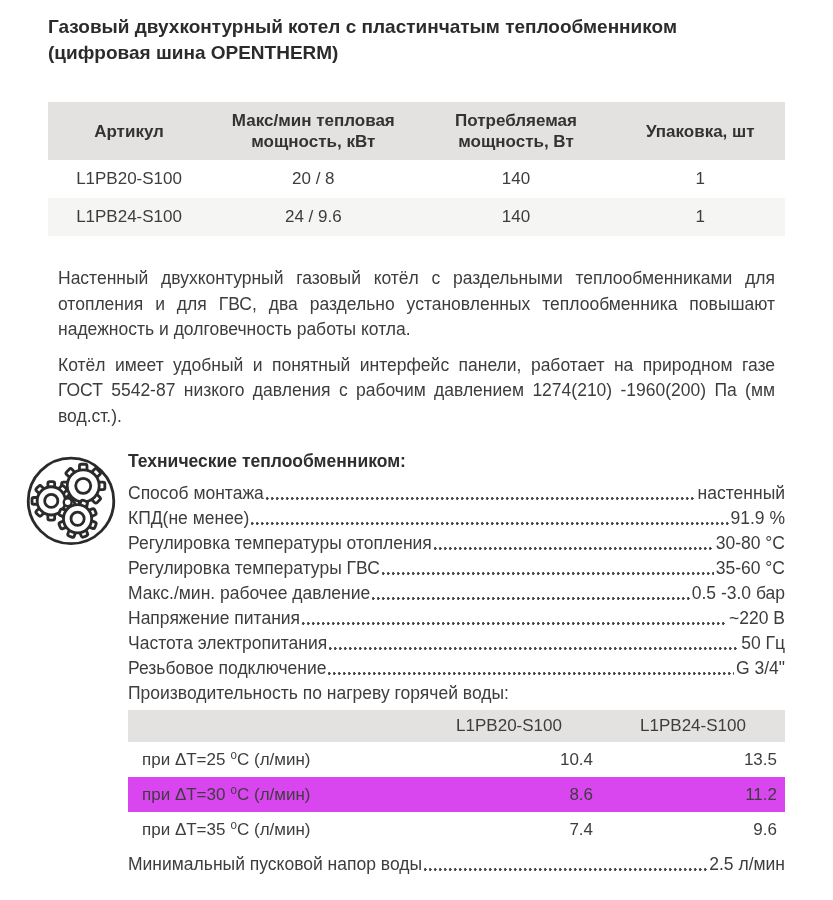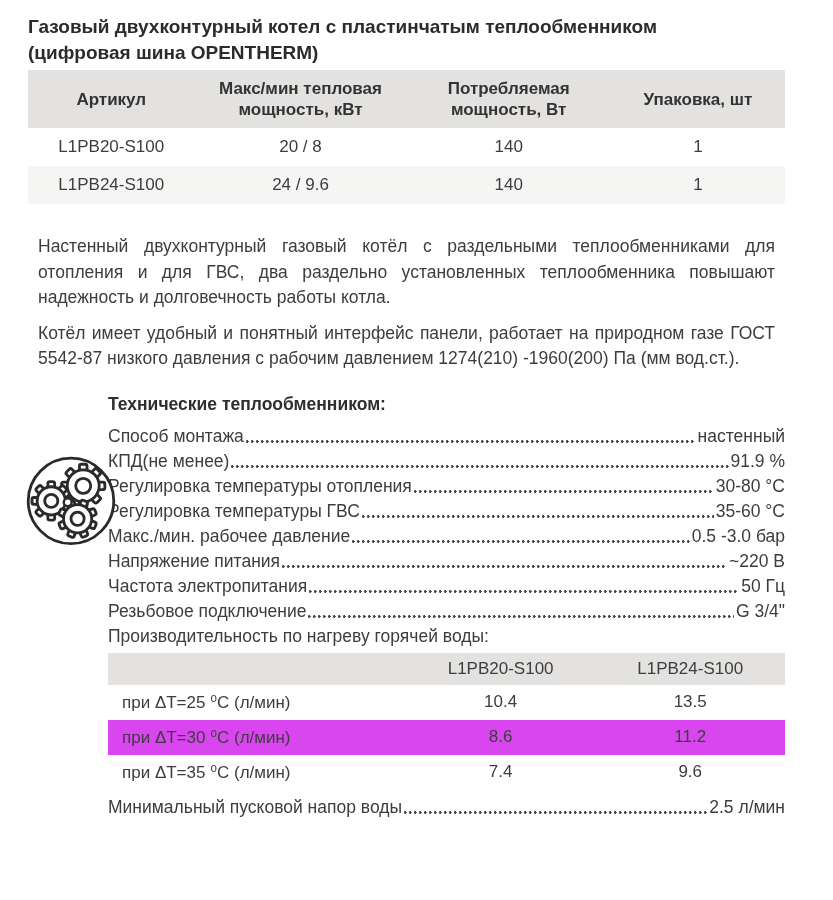--- a/index.html
+++ b/index.html
@@ -5,28 +5,28 @@
   * { box-sizing: border-box; }
   html, body { margin: 0; padding: 0; }
   body {
     width: 833px; height: 900px;
     background: #ffffff;
     font-family: "Liberation Sans", "DejaVu Sans", sans-serif;
     color: #3d3d3d;
     position: relative;
     overflow: hidden;
   }
-  .page { padding: 14px 48px 0 28px; }
+  .page { padding: 14px 48px 0 48px; }
 
   h1 { margin: 0; font-size: 19px; line-height: 26px; font-weight: 700; color: #2b2b2b; }
   h1 .tl { display: block; }
 
   table { border-collapse: collapse; }
 
-  .t1 { width: 100%; margin-top: 4px; font-size: 17px; }
+  .t1 { width: 100%; margin-top: 36px; font-size: 17px; }
   .t1 th {
     background: #e3e2e0; font-weight: 700; color: #333333;
     text-align: center; vertical-align: middle;
     padding: 8px 12px; line-height: 21px;
   }
   .t1 td { text-align: center; padding: 9px 12px; color: #3d3d3d; }
   .t1 tbody tr:nth-child(2) { background: #f5f5f4; }
   .t1 th:nth-child(1) { width: 22%; }
   .t1 th:nth-child(2) { width: 28%; }
   .t1 th:nth-child(3) { width: 27%; }
@@ -47,21 +47,21 @@
     background-repeat: repeat-x;
     background-position: 0 calc(100% - 6px);
   }
   .subhead { font-size: 17.5px; line-height: 25px; }
 
   .t2 { width: 100%; margin-top: 4px; font-size: 17px; }
   .t2 th {
     background: #e3e2e0; font-weight: 400; color: #3d3d3d;
     text-align: center; padding: 6px 8px;
   }
-  .t2 td { padding: 7px 8px; text-align: center; color: #3d3d3d; }
+  .t2 td { padding: 7px 8px; text-align: right; color: #3d3d3d; }
   .t2 td:first-child { text-align: left; padding-left: 14px; }
   .t2 th:first-child { width: 44%; }
   .t2 th:nth-child(2), .t2 th:nth-child(3) { width: 28%; }
   .t2 tbody tr:nth-child(2) { background: #d946ef; }
 
   .footer-row { margin-top: 5px; }
 
   .gears-svg { position: absolute; left: 24px; top: 448px; width: 94px; height: 102px; }
 </style>
 </head>

